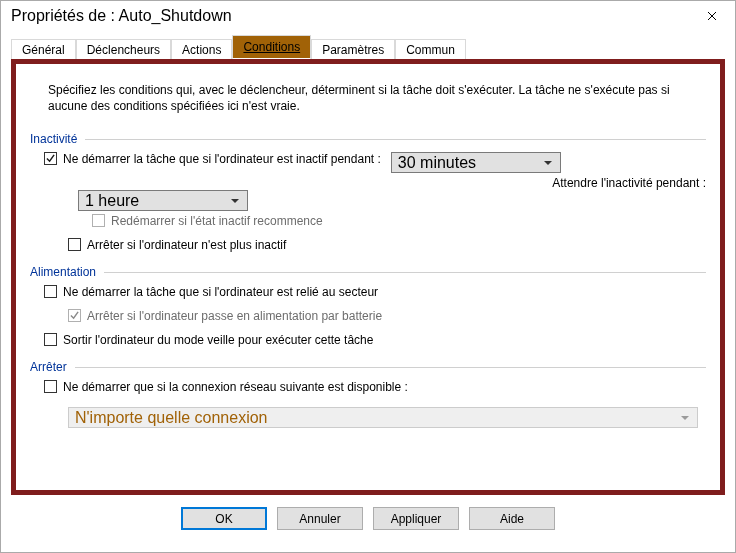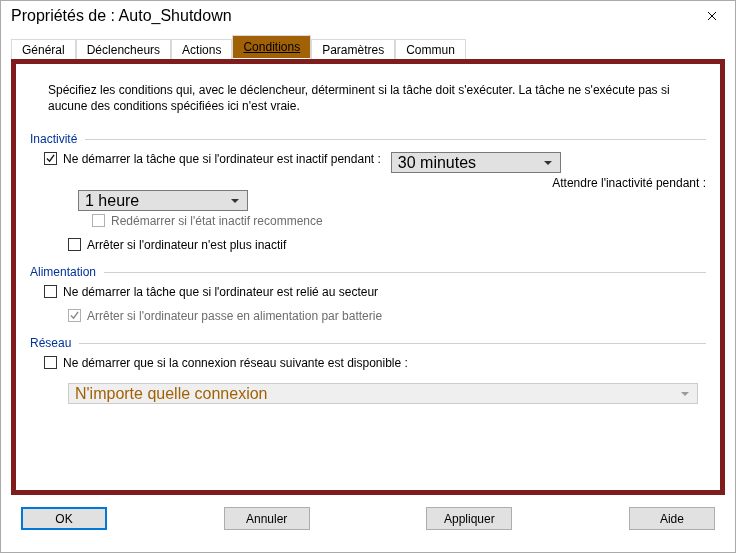--- a/index.html
+++ b/index.html
@@ -150,21 +150,21 @@
     color:#a16207;
   }
   .wide-combo {
     margin: 6px 8px 0 38px;
   }
   .wide-combo .combo { width: 100%; margin-left:0; }
 
   .footer {
     padding: 12px 10px 12px 10px;
     display: flex;
-    justify-content: space-between;
+    justify-content: center;
     gap: 10px;
   }
   .btn {
     width: 86px;
     height: 23px;
     border: 1px solid #adadad;
     background: #e1e1e1;
     font-family: inherit;
     font-size: 12px;
     cursor: default;
@@ -273,25 +273,31 @@
 
         <div class="row sub1">
           <span class="chk checked disabled">
             <svg class="checkmark mark" viewBox="0 0 10 10" width="9" height="9">
                 <path d="M1 5 L4 8 L9 1"></path>
               </svg>
           </span>
           <span class="lbl disabled">Arrêter si l'ordinateur passe en alimentation par batterie</span>
         </div>
 
+        <div class="row">
+          <span class="chk">
+            
+          </span>
+          <span class="lbl">Sortir l'ordinateur du mode veille pour exécuter cette tâche</span>
+        </div>
       </div>
 
       <div class="section">
         <div class="section-header">
-          <span class="sh-label">Réseau</span>
+          <span class="sh-label">Arrêter</span>
           <span class="sh-line"></span>
         </div>
 
         <div class="row">
           <span class="chk">
             
           </span>
           <span class="lbl">Ne démarrer que si la connexion réseau suivante est disponible :</span>
         </div>
 

